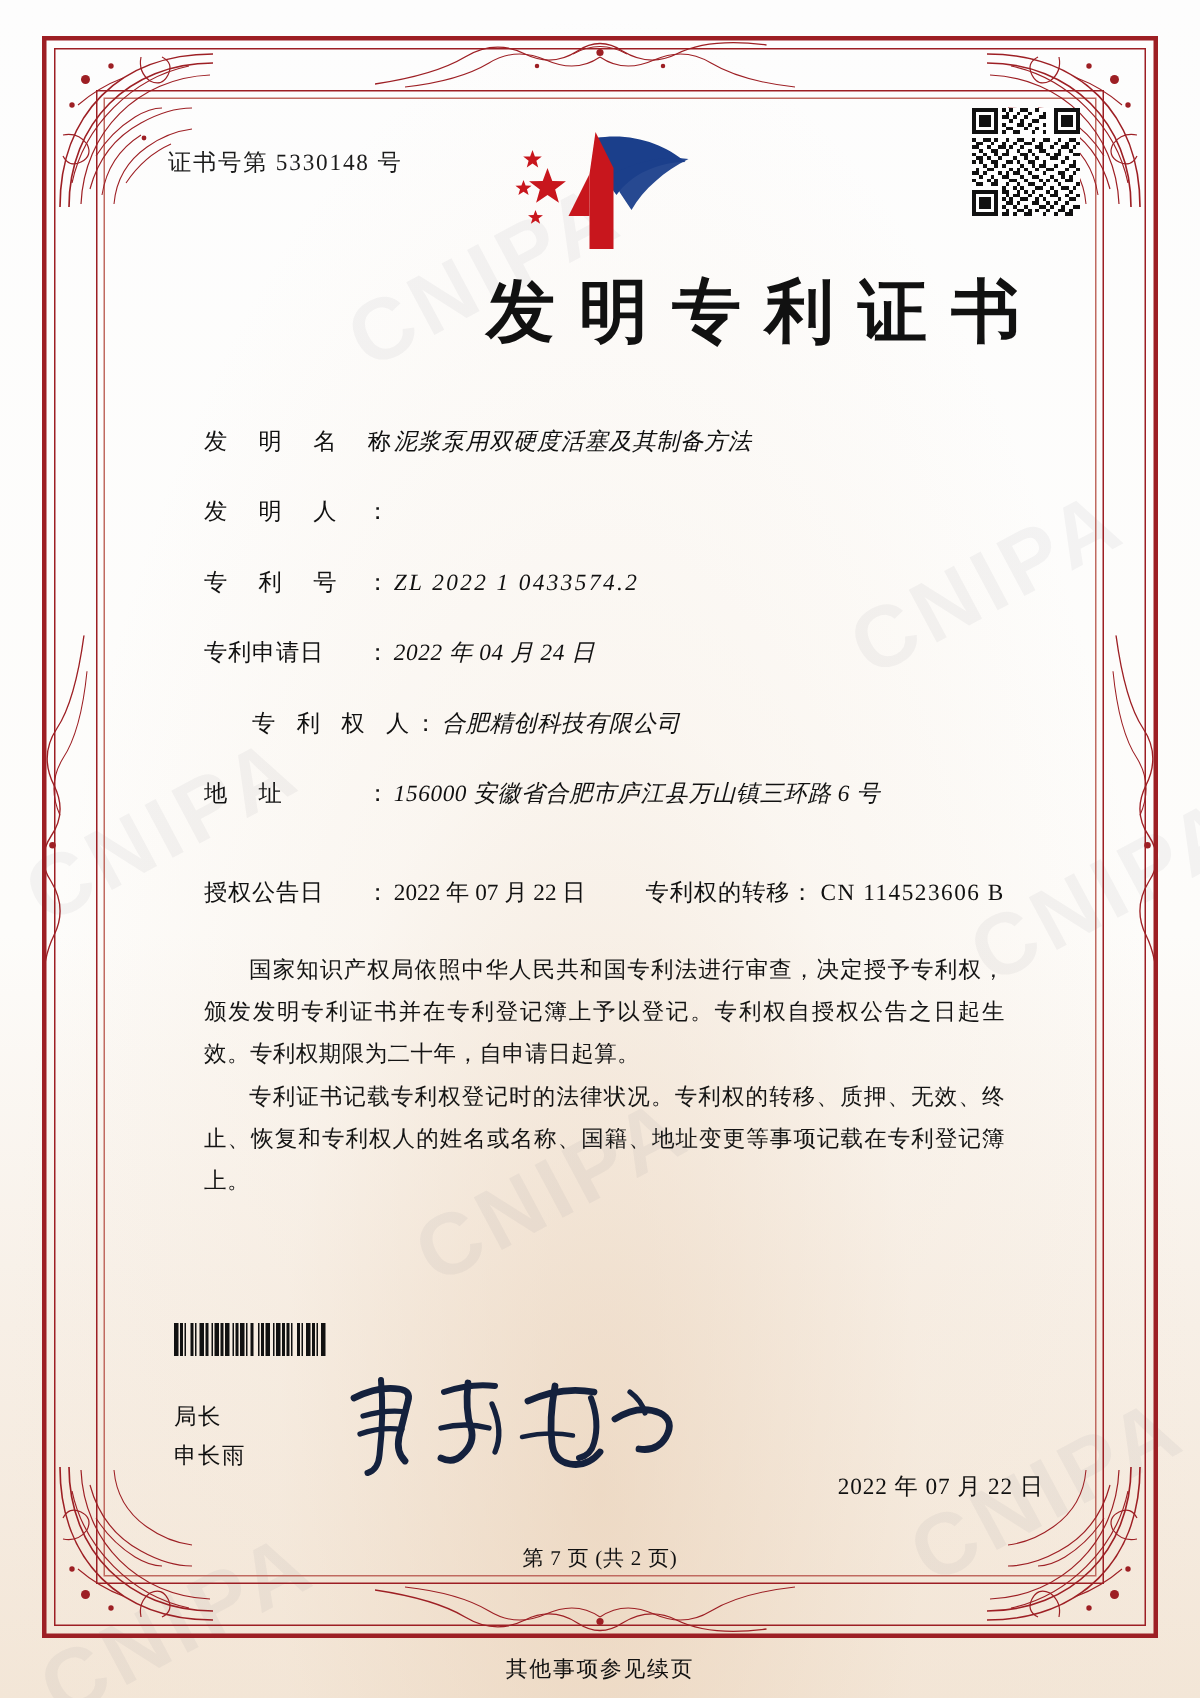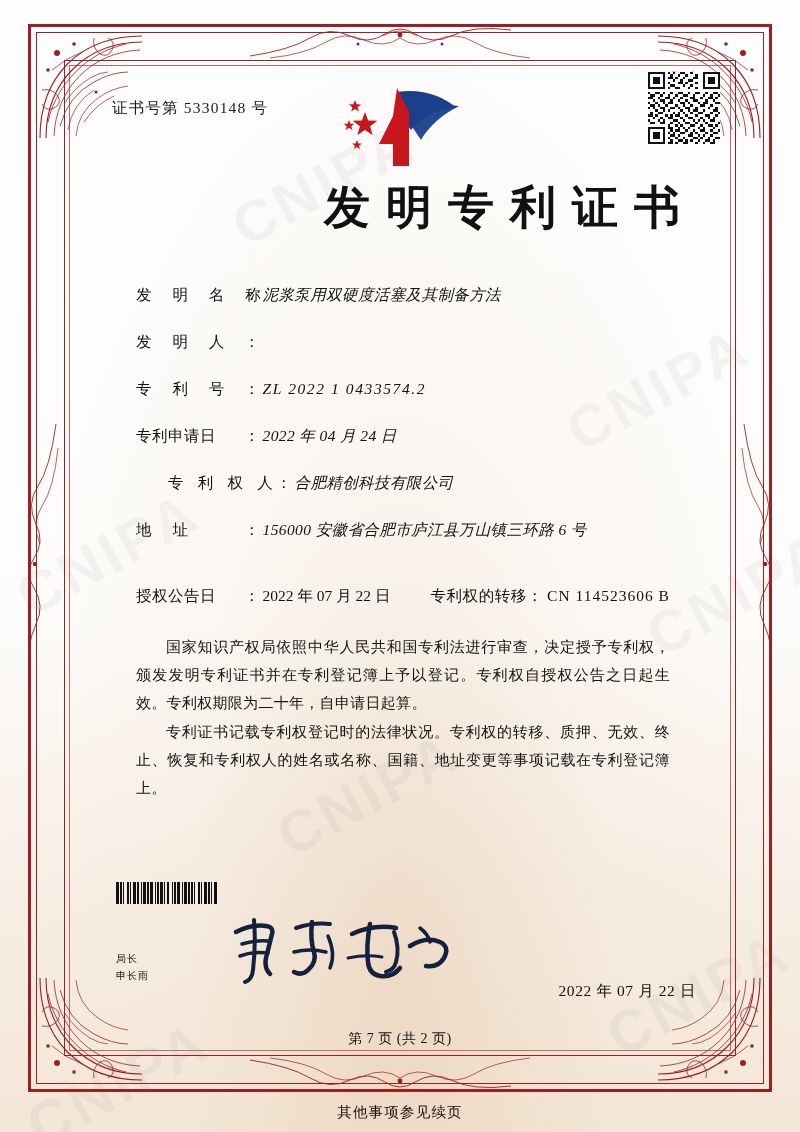--- a/index.html
+++ b/index.html
@@ -206,21 +206,21 @@
     display: block;
     background: #111;
     height: 100%;
   }
 
   
   .sig-block {
     position: absolute;
     left: 52px;
     bottom: 72px;
-    font-size: 10px;
+    font-size: 15px;
     line-height: 1.7;
     letter-spacing: 1px;
     color: #111;
   }
   .sig-script {
     position: absolute;
     left: 160px;
     bottom: 68px;
     width: 230px;
     height: 76px;

